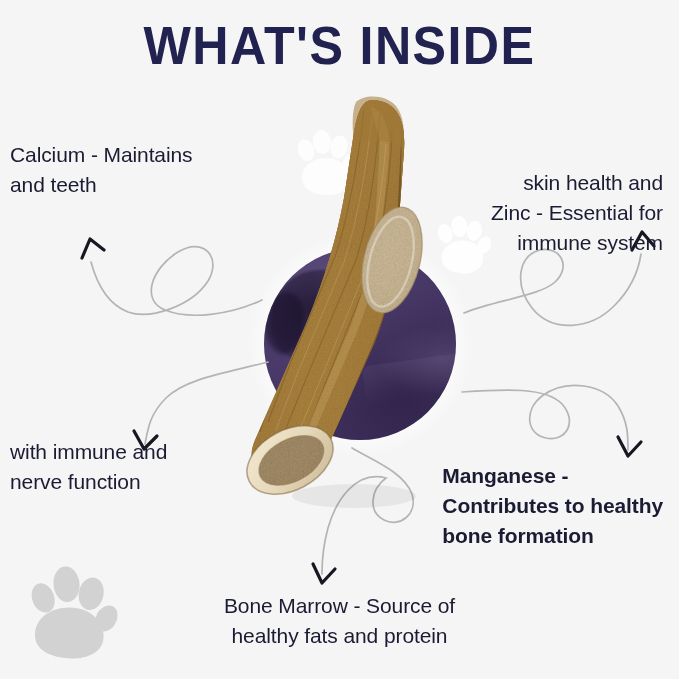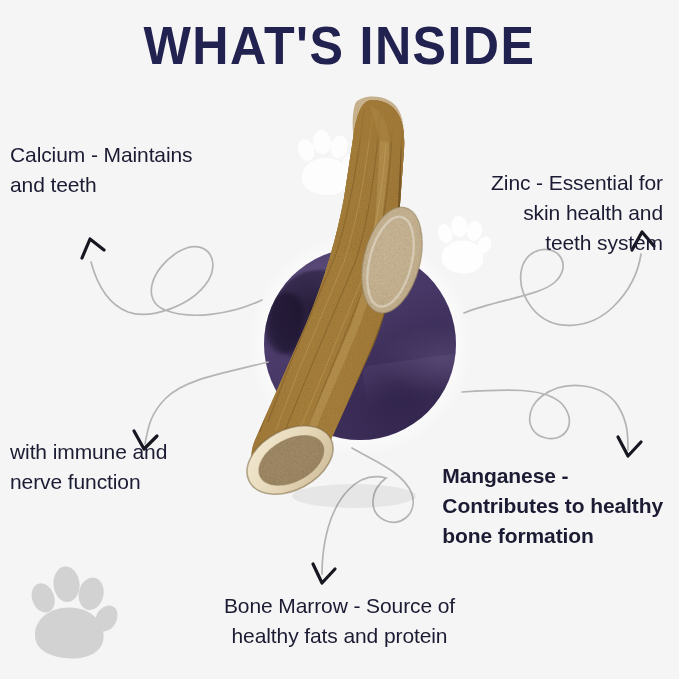--- a/index.html
+++ b/index.html
@@ -347,23 +347,23 @@
       </g>
     </svg>
   </div>
 
   <div class="callout" id="callout-calcium">
     <span class="line">Calcium - Maintains</span>
     <span class="line">and teeth</span>
   </div>
 
   <div class="callout" id="callout-zinc">
+    <span class="line">skin health and</span>
     <span class="line">Zinc - Essential for</span>
-    <span class="line">skin health and</span>
-    <span class="line">teeth system</span>
+    <span class="line">immune system</span>
   </div>
 
   <div class="callout" id="callout-potassium">
     <span class="line">with immune and</span>
     <span class="line">nerve function</span>
   </div>
 
   <div class="callout" id="callout-manganese">
     <span class="line">Manganese -</span>
     <span class="line">Contributes to healthy</span>

